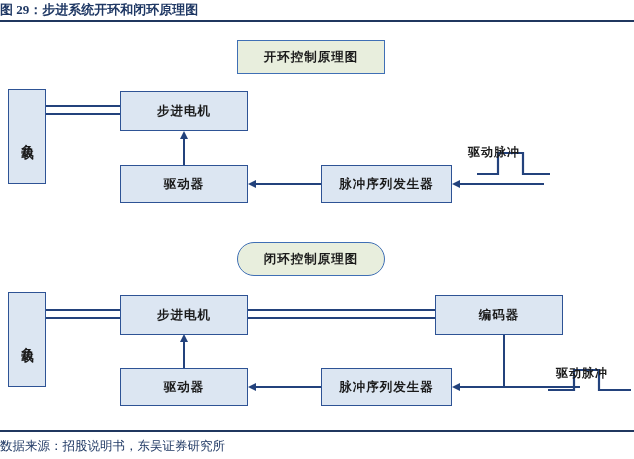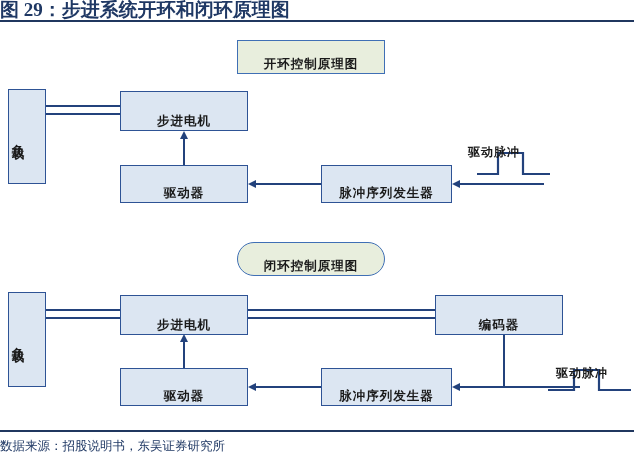--- a/index.html
+++ b/index.html
@@ -16,21 +16,21 @@
     overflow: hidden;
   }
 
   
   #figure-caption {
     position: absolute;
     left: 0px;
     top: 0px;
     width: 634px;
     height: 20px;
-    font-size: 19px;
+    font-size: 13px;
     font-weight: bold;
     color: #1f3864;
     letter-spacing: 0px;
     white-space: nowrap;
     line-height: 20px;
     padding-left: 0px;
     box-sizing: border-box;
   }
   #caption-rule {
     position: absolute;
@@ -71,21 +71,21 @@
     height: 404px;
   }
 
   
   .block {
     position: absolute;
     box-sizing: border-box;
     border: 1.3px solid #2e5395;
     background: #dce6f2;
     display: flex;
-    align-items: flex-end;
+    align-items: center;
     justify-content: center;
     font-size: 12.5px;
     font-weight: bold;
     color: #1a1a1a;
     font-family: "Liberation Serif", "DejaVu Serif", serif;
     letter-spacing: 1px;
     z-index: 4;
   }
   .block.vertical-text {
     writing-mode: vertical-rl;

